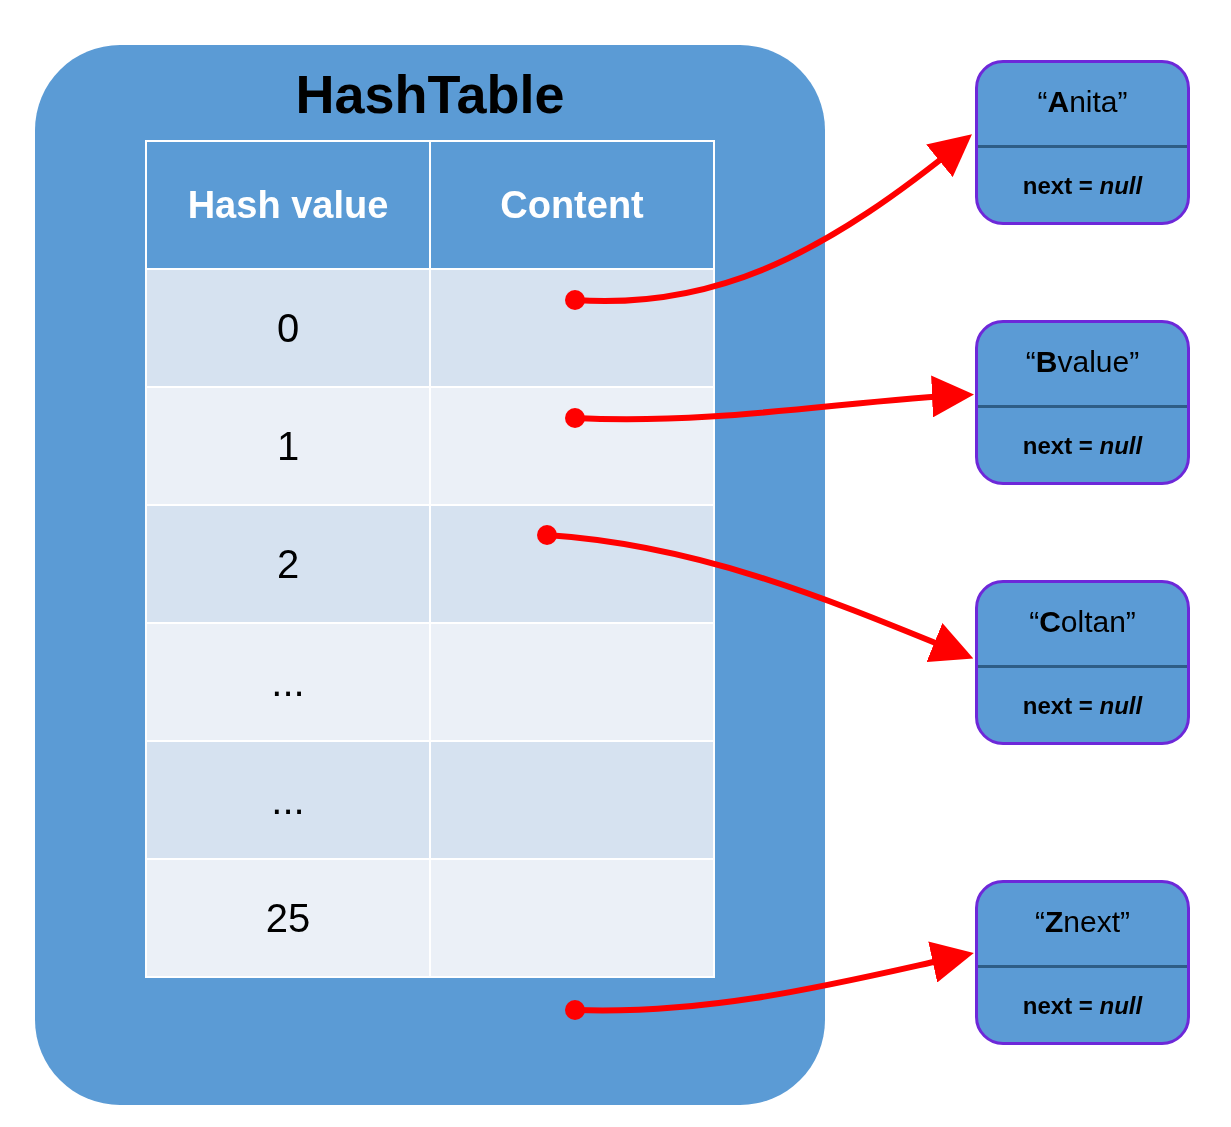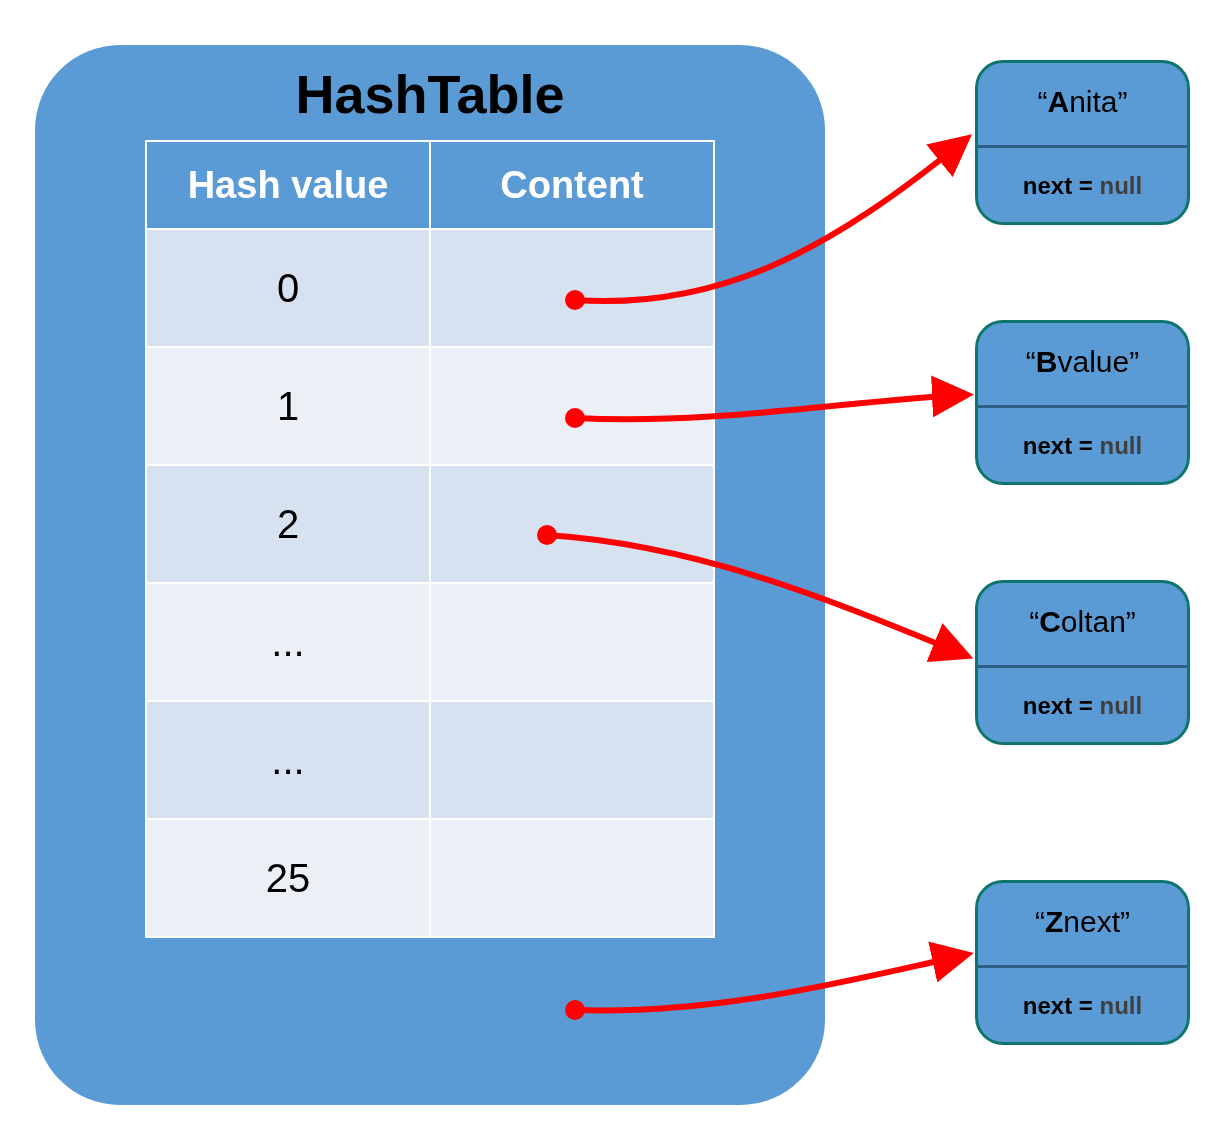--- a/index.html
+++ b/index.html
@@ -38,41 +38,41 @@
     position: absolute;
     left: 110px; top: 95px;
     width: 570px;
     border-collapse: collapse;
   }
   .table th {
     background: #5b9bd5;
     color: #fff;
     font-size: 38px;
     font-weight: 600;
-    height: 88px;
+    height: 128px;
     border: 2px solid #fff;
   }
   .table td {
     font-size: 40px;
     text-align: center;
     height: 118px;
     border: 2px solid #fff;
     color: #000;
   }
   .table tr.odd td  { background: #d6e2f0; }
   .table tr.even td { background: #ebf0f7; }
   .col-a { width: 50%; }
   .col-b { width: 50%; }
 
   .node {
     position: absolute;
     width: 215px;
     height: 165px;
     background: #5b9bd5;
-    border: 3px solid #0f766e;
+    border: 3px solid #6d28d9;
     border-radius: 28px;
   }
   .node .divider {
     position: absolute;
     left: 0; right: 0;
     top: 82px;
     height: 0;
     border-top: 3px solid #2e5d86;
   }
   .node .name {
@@ -84,21 +84,21 @@
   }
   .node .name .first { font-weight: 700; }
   .node .next {
     position: absolute;
     left: 0; right: 0; bottom: 22px;
     text-align: center;
     font-size: 24px;
     color: #000;
   }
   .node .next .kw { font-weight: 700; margin-top: 36px; }
-  .node .next .nul { font-weight: 700; color: #404040; }
+  .node .next .nul { font-weight: 700; color: #000000; font-style: italic; }
 
   svg.arrows {
     position: absolute;
     left: 0; top: 0;
     width: 1231px; height: 1127px;
     pointer-events: none;
   }
 </style>
 </head>
 <body>

